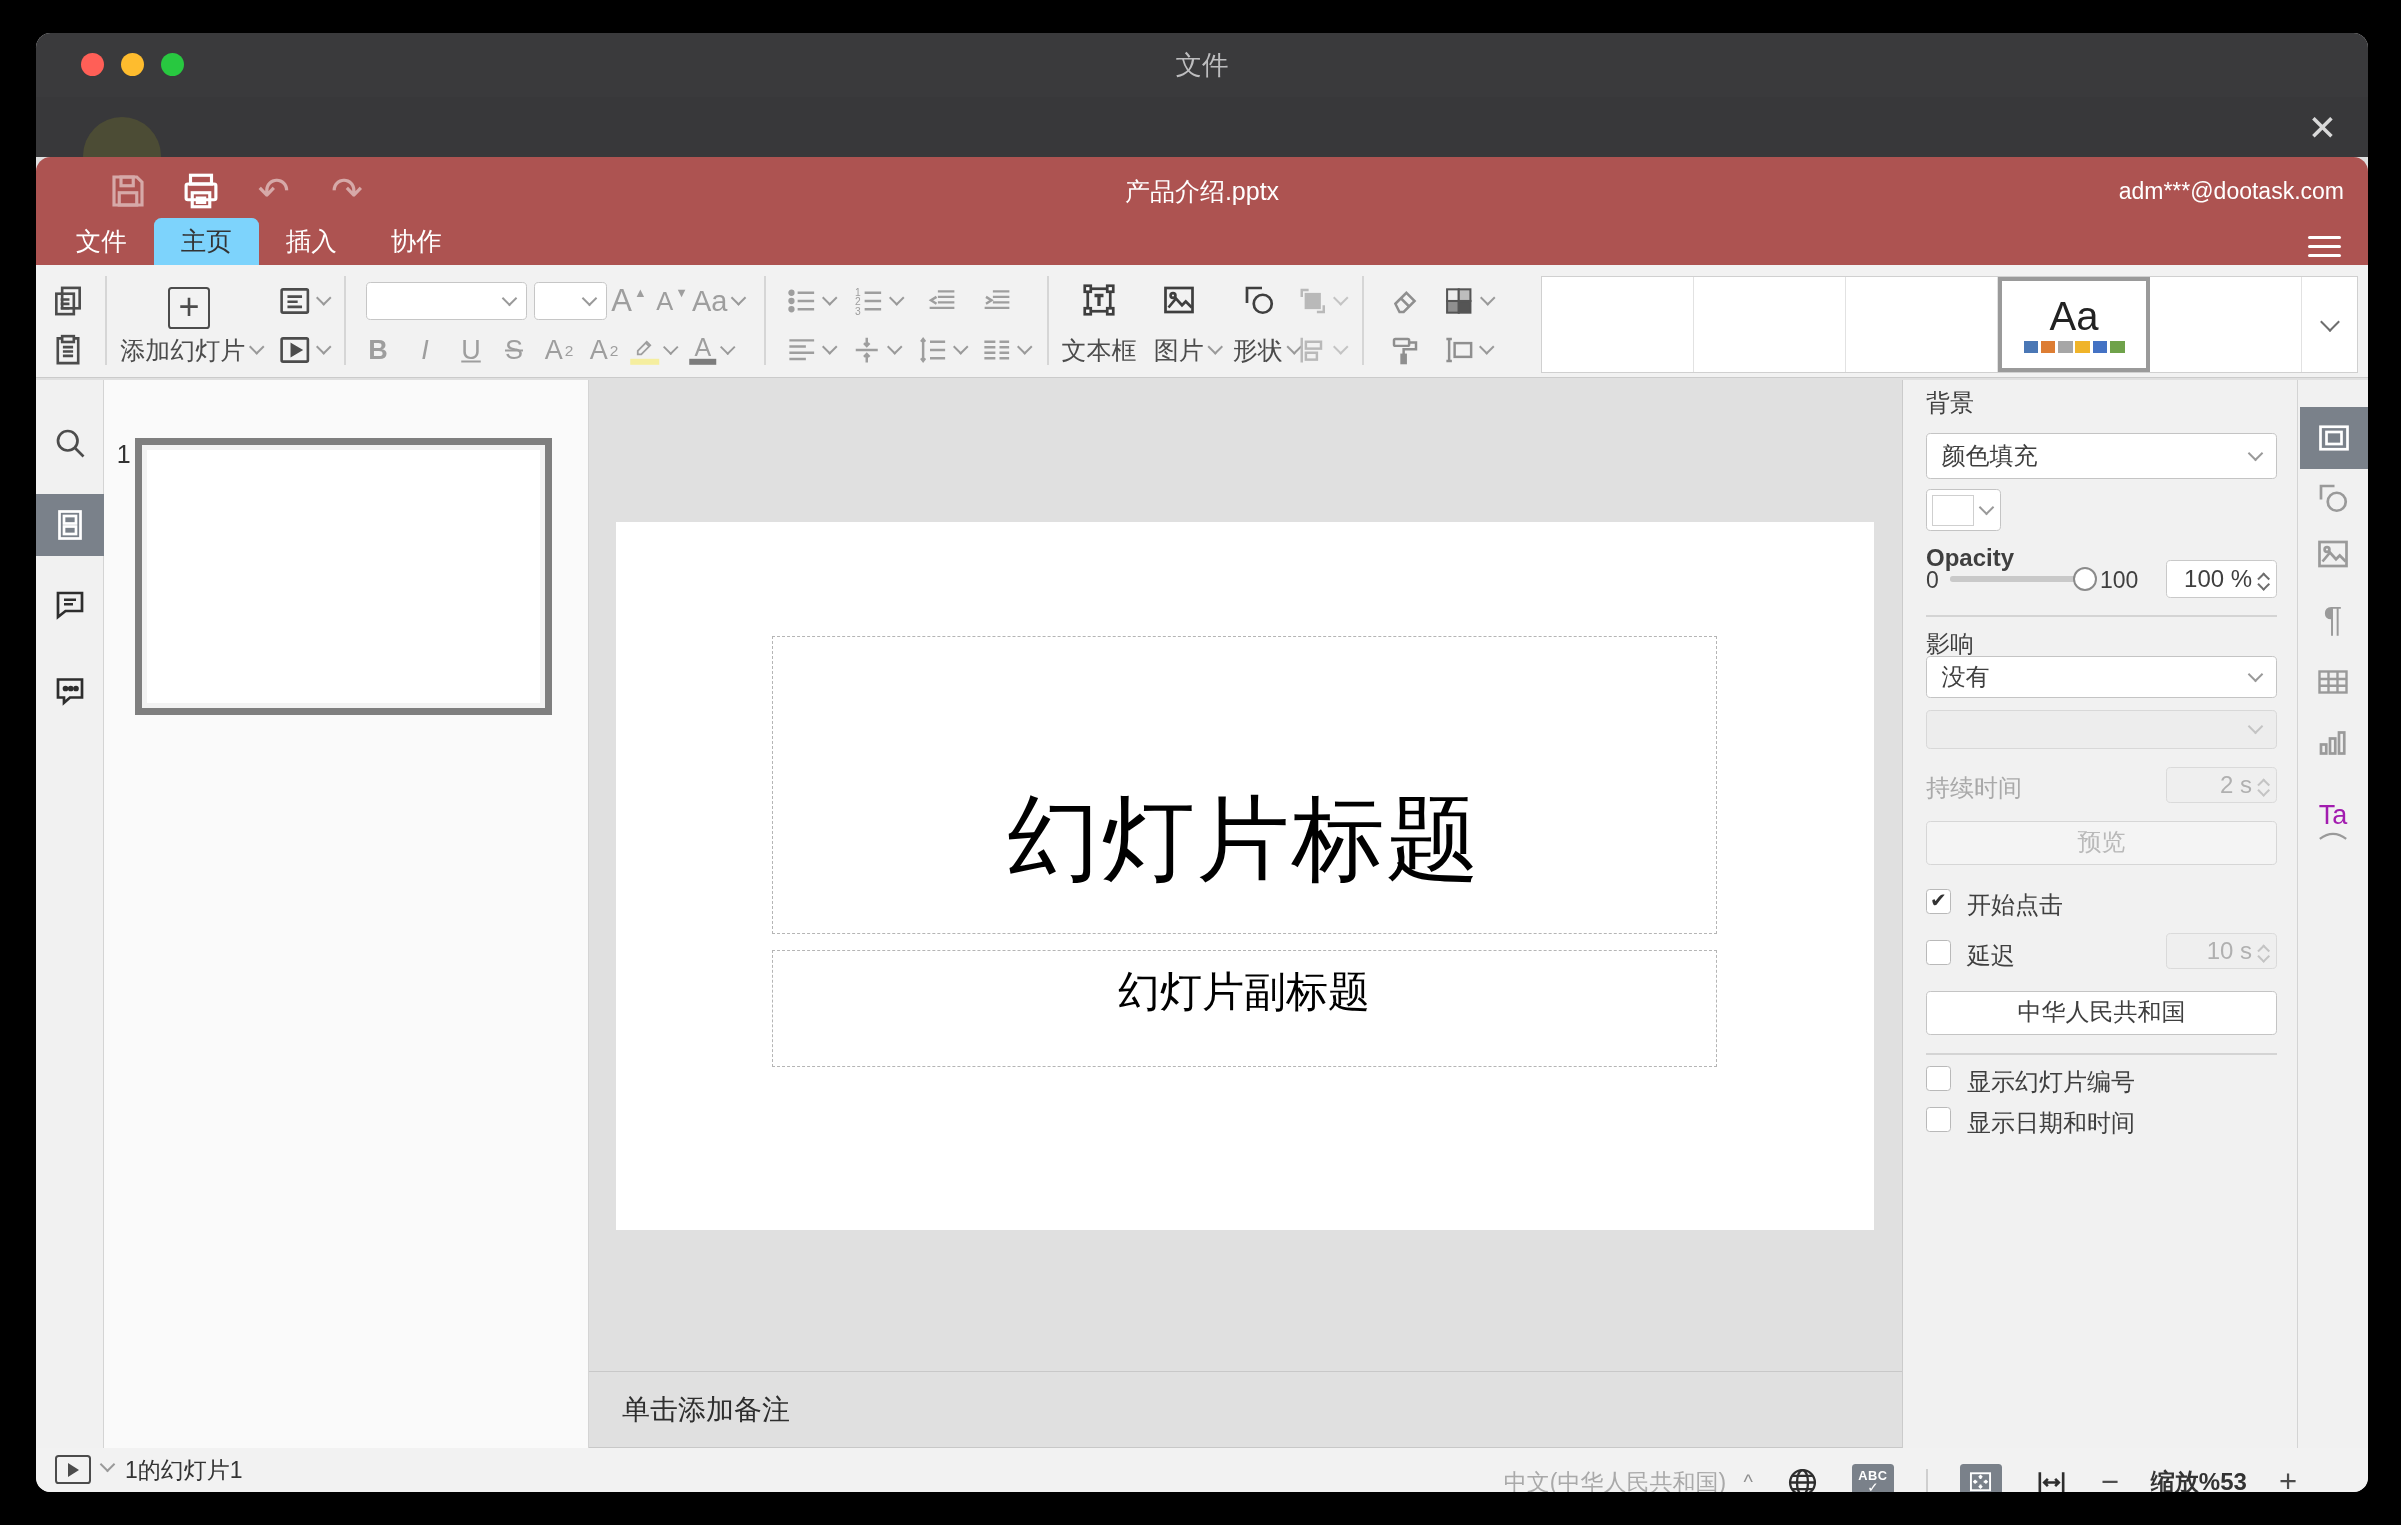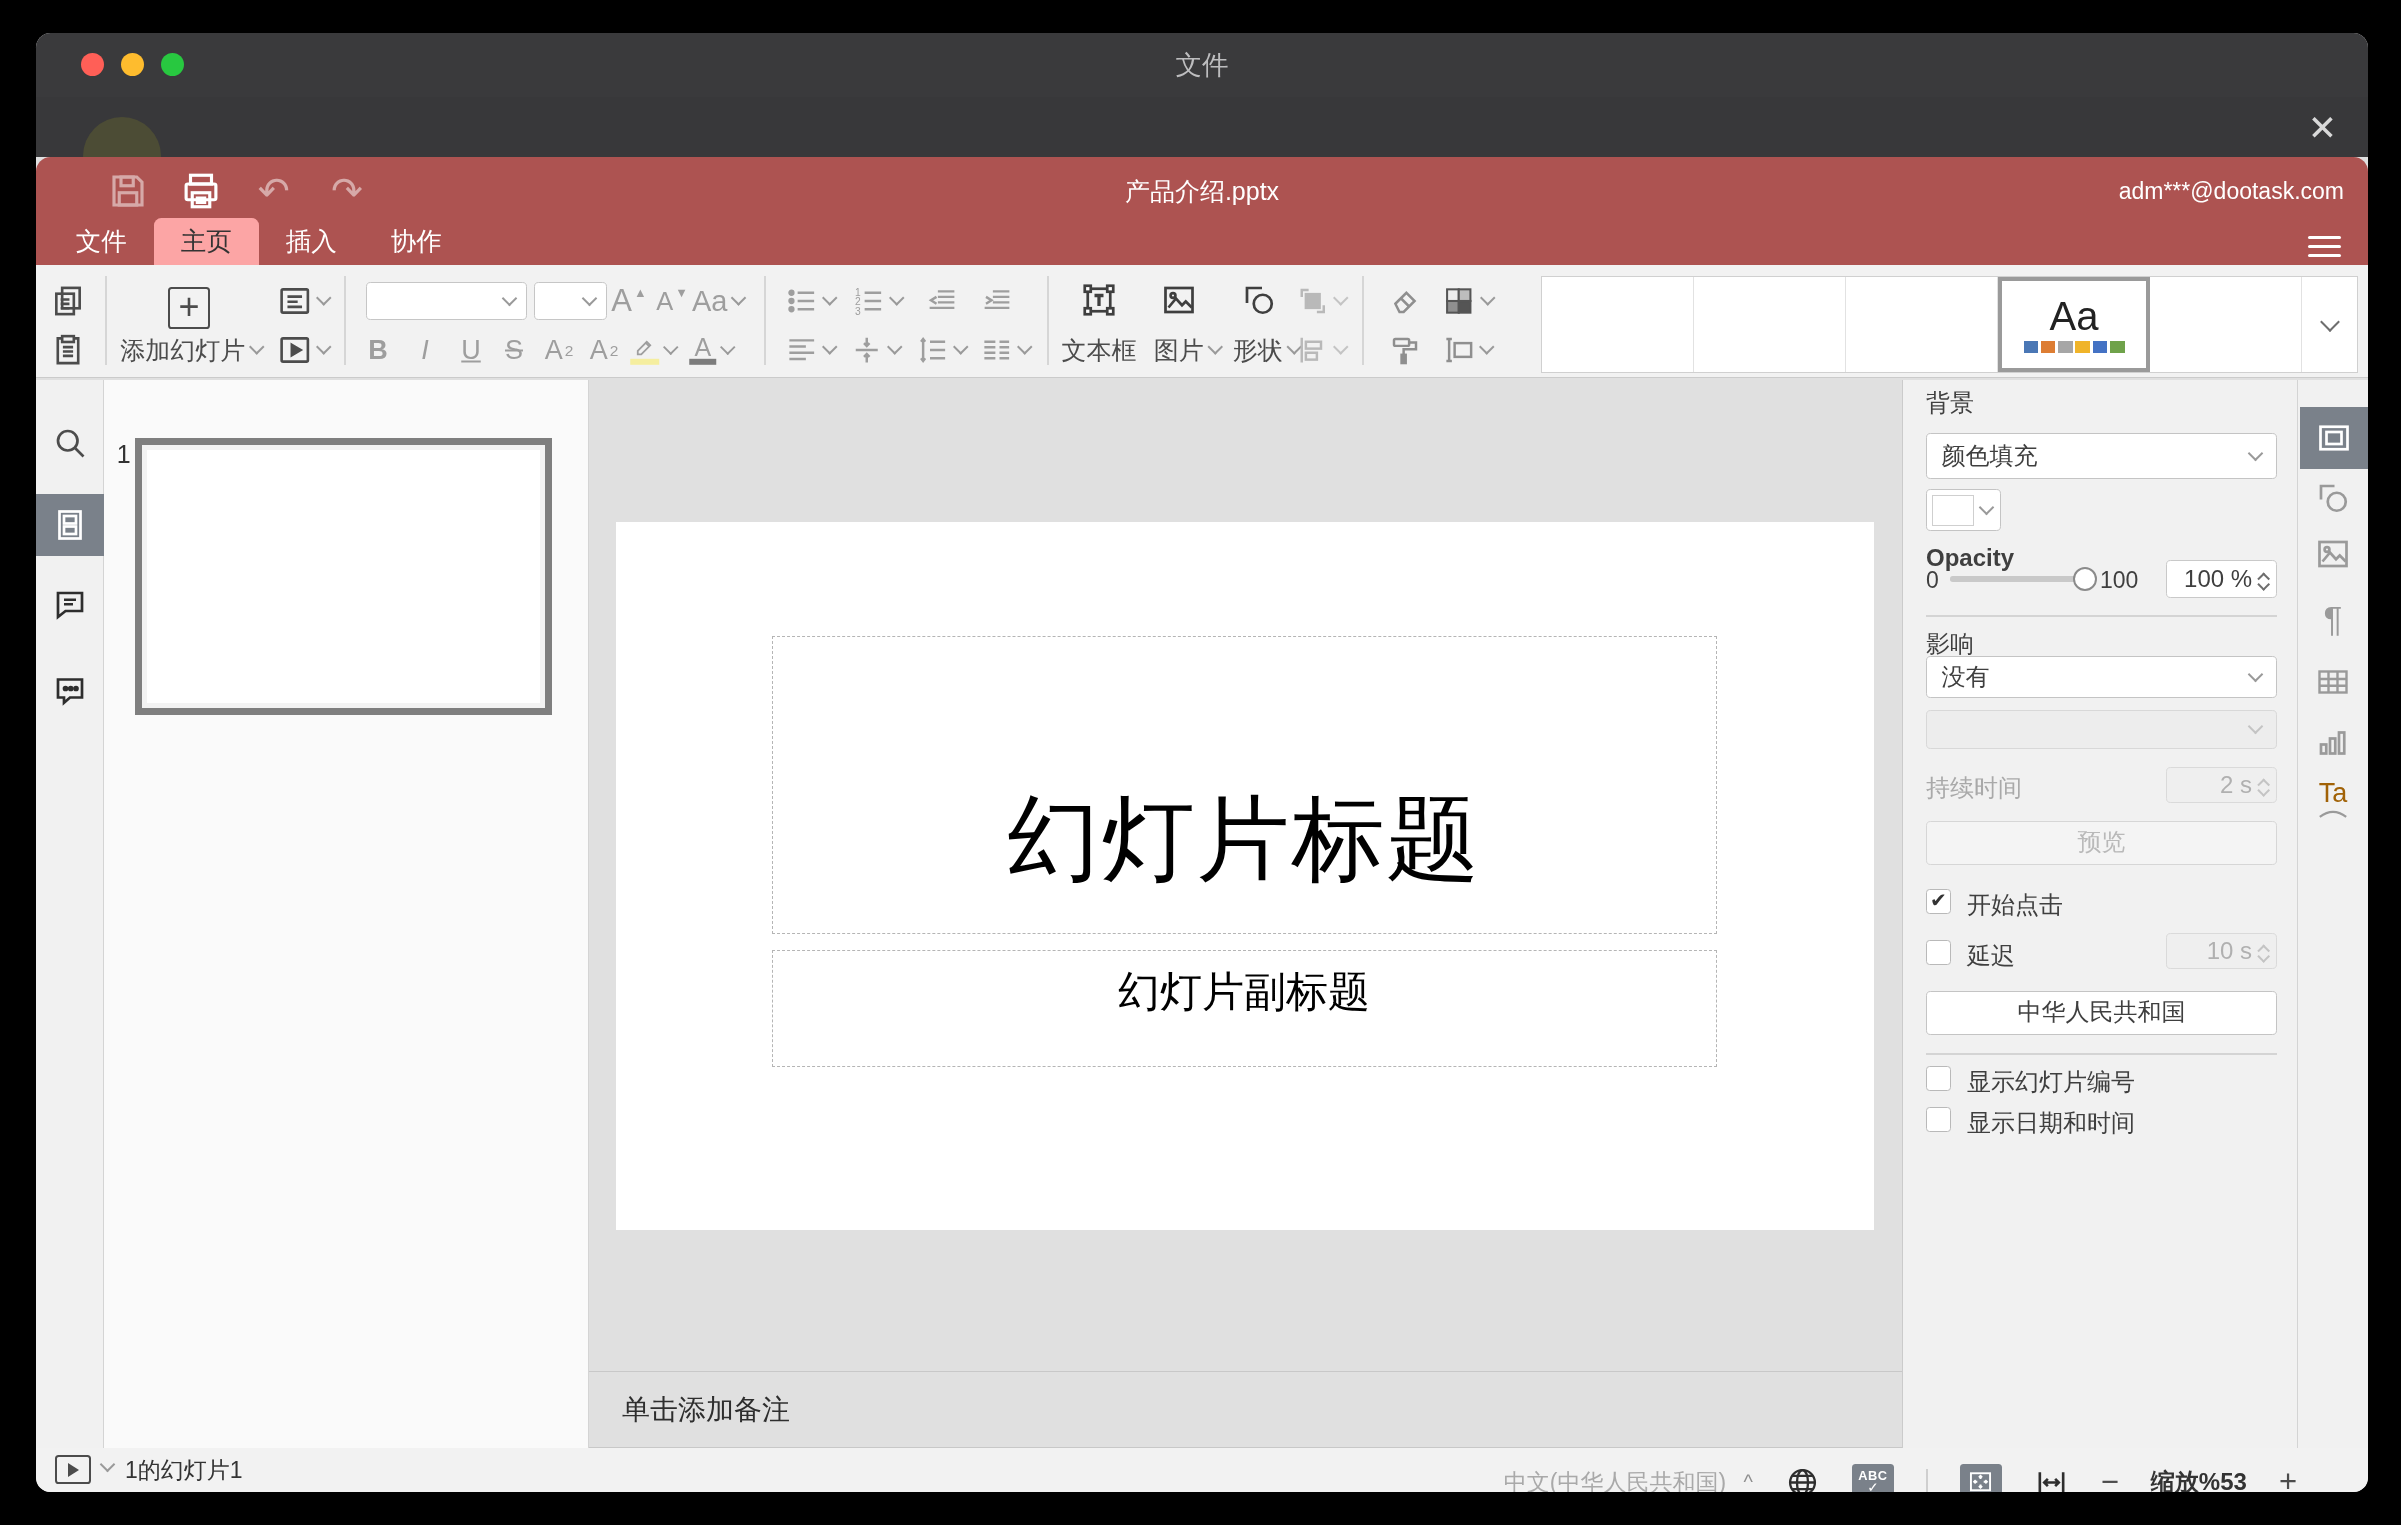--- a/index.html
+++ b/index.html
@@ -20,21 +20,21 @@
   .redbar{position:absolute;left:0;top:124px;width:2332px;height:108px;background:#ad5351;
        border-radius:14.6px 14.6px 0 0;}
   .rico{position:absolute;top:12.8px;width:42px;height:42px;color:#fff;}
   .rico.dim{opacity:.5;}
   .rico .gly{font-size:38px;line-height:42px;display:block;text-align:center;color:#fff;}
   .docname{position:absolute;left:0;right:0;top:11px;height:46px;line-height:46px;text-align:center;
        color:#fff;font-size:25px;}
   .email{position:absolute;right:24px;top:11px;height:46px;line-height:46px;color:#fff;font-size:23px;}
   .tabs{position:absolute;left:12.8px;bottom:0;height:47px;display:flex;}
   .tab{height:47px;line-height:47px;padding:0 27px;color:#fff;font-size:25.5px;}
-  .tab.active{background:#fca5a5;color:#333;border-radius:7.3px 7.3px 0 0;}
+  .tab.active{background:#7dd3fc;color:#333;border-radius:7.3px 7.3px 0 0;}
   .hamb{position:absolute;right:27px;bottom:11px;width:33px;height:24px;}
   .hamb i{display:block;height:3.6px;background:#fff;margin:5.5px 0;border-radius:1.8px;}
   
   .toolbar{position:absolute;left:0;top:232px;width:2332px;height:113px;background:#f2f2f2;
        border-bottom:1.8px solid #cbcbcb;box-sizing:border-box;}
   .tbi{position:absolute;transform:translate(-50%,-50%);display:flex;align-items:center;gap:5.5px;}
   .sep{position:absolute;top:11px;width:1.8px;height:89px;background:#d6d6d6;}
   .cv{display:inline-block;width:9px;height:9px;border-right:2.7px solid #9a9a9a;
       border-bottom:2.7px solid #9a9a9a;transform:rotate(45deg);margin-top:-5.5px;}
   .cvu{transform:rotate(225deg);margin-top:5.5px;}
@@ -582,21 +582,21 @@
             <path d="M3 10h18M3 14.5h18M9 5v14M15 5v14"></path>
         </svg>
       </div>
       <div class="rsico" style="top:363px">
         <svg viewBox="0 0 24 24" width="36" height="36" fill="none" stroke="#9a9a9a" stroke-width="1.8">
           <rect x="4" y="13" width="3.5" height="6"></rect>
             <rect x="10" y="9" width="3.5" height="10"></rect>
             <rect x="16" y="5" width="3.5" height="14"></rect>
         </svg>
       </div>
-      <div class="rsico" style="top:418px;color:#a16207">
+      <div class="rsico" style="top:440px;color:#a21caf">
         <div style="text-align:center">
           <span style="font-size:27px">Ta</span>
           <svg viewBox="0 0 30 8" width="33" height="9" fill="none" stroke="#9a9a9a" stroke-width="2">
               <path d="M3 7q12-9 24 0"></path>
             </svg>
         </div>
       </div>
     </div>
 
     <div class="statusbar">

